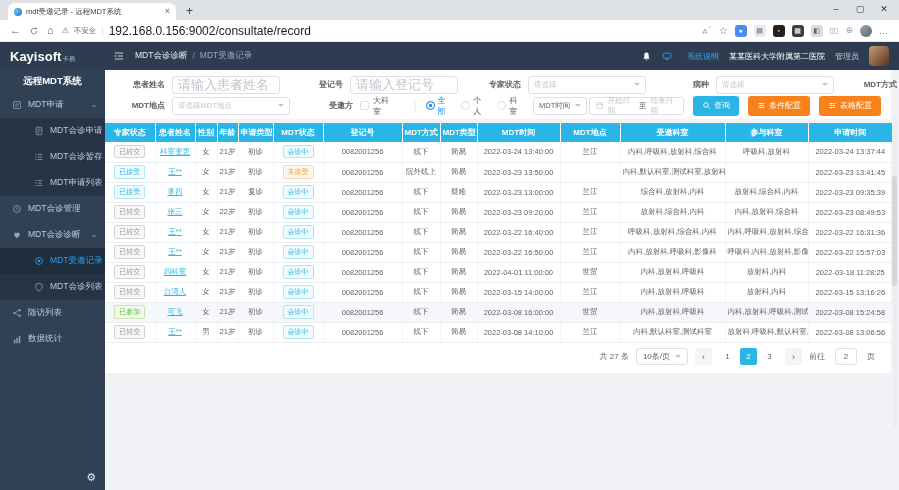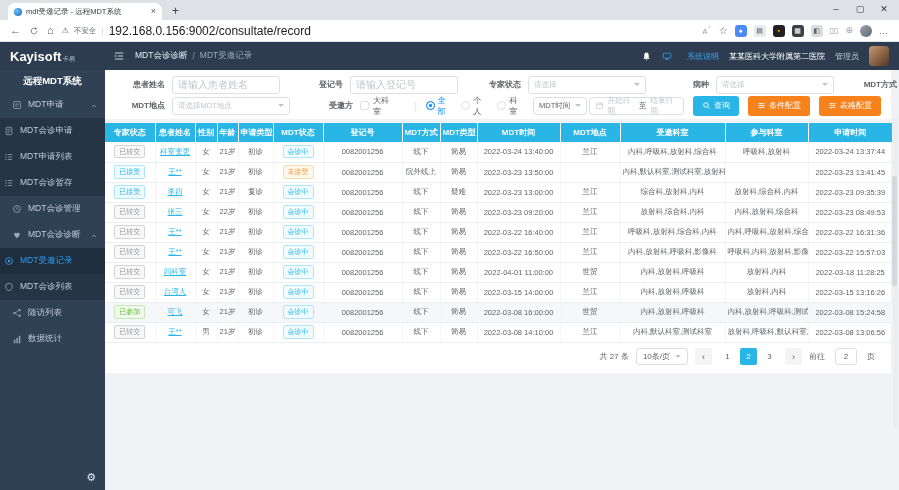--- a/index.html
+++ b/index.html
@@ -2,21 +2,21 @@
 <html><head>
 <meta charset="utf-8">
 <style>
   *{margin:0;padding:0;box-sizing:border-box}
   html,body{width:899px;height:490px;overflow:hidden}
   body{font-family:"Liberation Sans","DejaVu Sans",sans-serif;background:#f0f2f5;position:relative;font-size:9px}
   .ic{width:10px;height:10px;display:inline-block;vertical-align:middle;flex:none}
 
   
   .tabbar{height:20px;background:#dee1e6;display:flex;align-items:flex-end;padding-left:8px;position:relative}
-  .tab{width:154px;height:17px;background:#fff;border-radius:7px 7px 0 0;display:flex;align-items:center;padding:0 6px;gap:4px}
+  .tab{width:168px;height:17px;background:#fff;border-radius:7px 7px 0 0;display:flex;align-items:center;padding:0 6px;gap:4px}
   .favicon{width:8px;height:8px;border-radius:50%;background:radial-gradient(circle at 35% 35%,#6ec6f5,#1565c0);flex:none}
   .tab-title{font-size:7.5px;color:#3c4043;white-space:nowrap;overflow:hidden;flex:1}
   .tab-close{font-size:9px;color:#5f6368;line-height:1}
   .newtab{font-size:12px;color:#444;margin-left:10px;line-height:17px}
   .wincontrols{position:absolute;right:4px;top:0;height:20px;display:flex;gap:2px}
   .wincontrols span{width:22px;text-align:center;font-size:9px;color:#333;line-height:18px}
 
   .addrbar{height:22px;background:#fff;display:flex;align-items:center;padding:0 10px;gap:8px;border-bottom:1px solid #e2e4e8}
   .nav-glyph{color:#5f6368;font-size:11px;line-height:1}
   .nav-glyph.dim{color:#9aa0a6}
@@ -46,37 +46,37 @@
   .hospital{color:#fff;font-size:8px;font-weight:normal}
   .role{color:#bfcbd9;font-size:8px}
   .avatar{width:20px;height:20px;border-radius:4px;background:linear-gradient(135deg,#c89b72 0%,#8a6243 55%,#4e382a 100%);flex:none}
 
   
   .sidebar{position:absolute;left:0;top:70px;bottom:0;width:105px;background:#304156}
   .sb-title{height:22px;line-height:22px;text-align:center;color:#fff;font-weight:bold;font-size:9.5px}
   .s-item{height:26px;display:flex;align-items:center;gap:6px;padding-left:12px;color:#bfcbd9;font-size:8.5px;cursor:pointer;position:relative;white-space:nowrap}
   .s-item .ic{color:#98a9bc}
   .s-sub{background:#263445}
-  .s-sub .s-item{padding-left:4px}
+  .s-sub .s-item{padding-left:34px}
   .s-item.active{background:#1f2d3d;color:#2d9ff0}
   .s-item.active .ic{color:#2d9ff0}
   .chev{position:absolute;right:7px;top:8px;color:#8fa0b3}
   .chev .ic{width:8px;height:8px}
   .gear{position:absolute;right:9px;bottom:6px;color:#e3eaf1;font-size:11px;cursor:pointer}
 
   
   .main{position:absolute;left:105px;top:70px;right:0;bottom:0;background:#f0f2f5;overflow:hidden}
   .v-scroll{position:absolute;right:1px;top:46px;width:5px;height:312px;background:#ebedf0;border-radius:2px}
   .v-thumb{position:absolute;right:1px;top:60px;width:5px;height:110px;background:#d4d7db;border-radius:2px}
 
   .filter-card{background:#fff;margin-right:8px;padding:4px 10px 3px}
   .f-row{display:flex;align-items:center;height:21px}
   .f-group{display:flex;align-items:center;margin-right:13px}
   .f-label{font-size:8px;color:#606266;font-weight:bold;width:50px;text-align:right;margin-right:7px;flex:none;white-space:nowrap}
-  .f-input{height:18px;border:1px solid #dcdfe6;border-radius:3px;font-size:10px;padding:0 5px;color:#606266;width:108px;outline:none}
+  .f-input{height:18px;border:1px solid #dcdfe6;border-radius:3px;font-size:13px;padding:0 5px;color:#606266;width:108px;outline:none}
   ::placeholder{color:#c0c4cc}
   .f-select{height:18px;border:1px solid #dcdfe6;border-radius:3px;display:flex;align-items:center;justify-content:space-between;padding:0 5px;width:118px;color:#c0c4cc;font-size:7.5px;background:#fff;cursor:pointer}
   .f-select.sm{width:56px;color:#606266}
   .caret{width:0;height:0;border-left:3px solid transparent;border-right:3px solid transparent;border-top:3.5px solid #c0c4cc;flex:none}
   .checkbox{width:9px;height:9px;border:1px solid #dcdfe6;border-radius:2px;background:#fff;margin-right:4px;flex:none;cursor:pointer}
   .cb-label{font-size:8px;color:#606266}
   .vdiv{color:#e4e7ed;margin:0 9px;font-size:11px}
   .radio{width:9px;height:9px;border:1px solid #dcdfe6;border-radius:50%;margin-right:3px;background:#fff;flex:none;cursor:pointer}
   .radio.sel{border-color:#1890ff;background:#1890ff;box-shadow:inset 0 0 0 1.8px #fff}
   .r-label{font-size:8px;color:#606266;margin-right:10px}
@@ -203,30 +203,30 @@
           </svg>
           <span>MDT会诊申请</span>
         </div>
         <div class="s-item">
           <svg class="ic " viewBox="0 0 16 16">
             <circle cx="3" cy="4" r="1" fill="currentColor"></circle>
             <circle cx="3" cy="8" r="1" fill="currentColor"></circle>
             <circle cx="3" cy="12" r="1" fill="currentColor"></circle>
             <path d="M6 4 H13 M6 8 H13 M6 12 H13" stroke="currentColor" stroke-width="1.2"></path>
           </svg>
-          <span>MDT申请列表</span>
+          <span>MDT会诊暂存</span>
         </div>
         <div class="s-item">
           <svg class="ic " viewBox="0 0 16 16">
             <circle cx="3" cy="4" r="1" fill="currentColor"></circle>
             <circle cx="3" cy="8" r="1" fill="currentColor"></circle>
             <circle cx="3" cy="12" r="1" fill="currentColor"></circle>
             <path d="M6 4 H13 M6 8 H13 M6 12 H13" stroke="currentColor" stroke-width="1.2"></path>
           </svg>
-          <span>MDT会诊暂存</span>
+          <span>MDT申请列表</span>
         </div>
       </div>
       <div class="s-item">
         <svg class="ic " viewBox="0 0 16 16">
           <circle cx="8" cy="8" r="5.5" fill="none" stroke="currentColor" stroke-width="1.2"></circle>
           <path d="M8 5 V8 L10.5 9.5" fill="none" stroke="currentColor" stroke-width="1.2"></path>
         </svg>
         <span>MDT会诊管理</span>
       </div>
       <div class="s-item">

